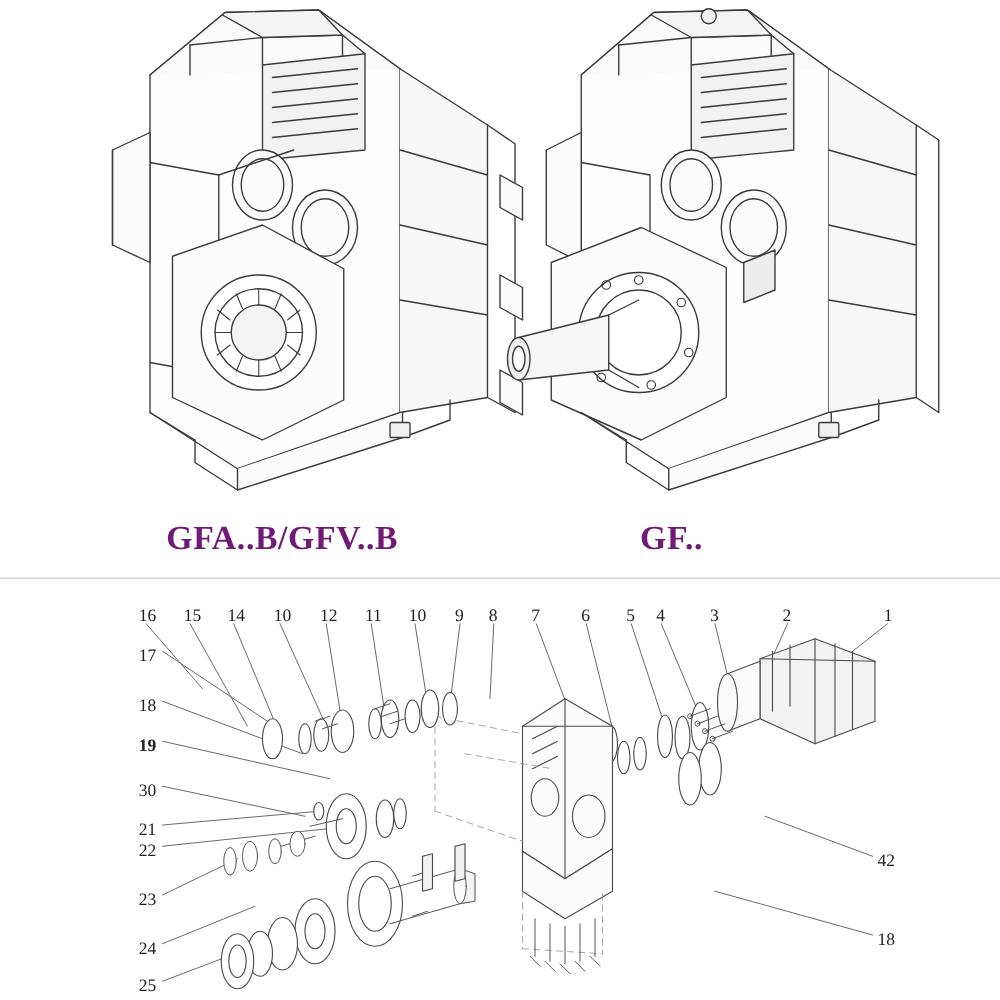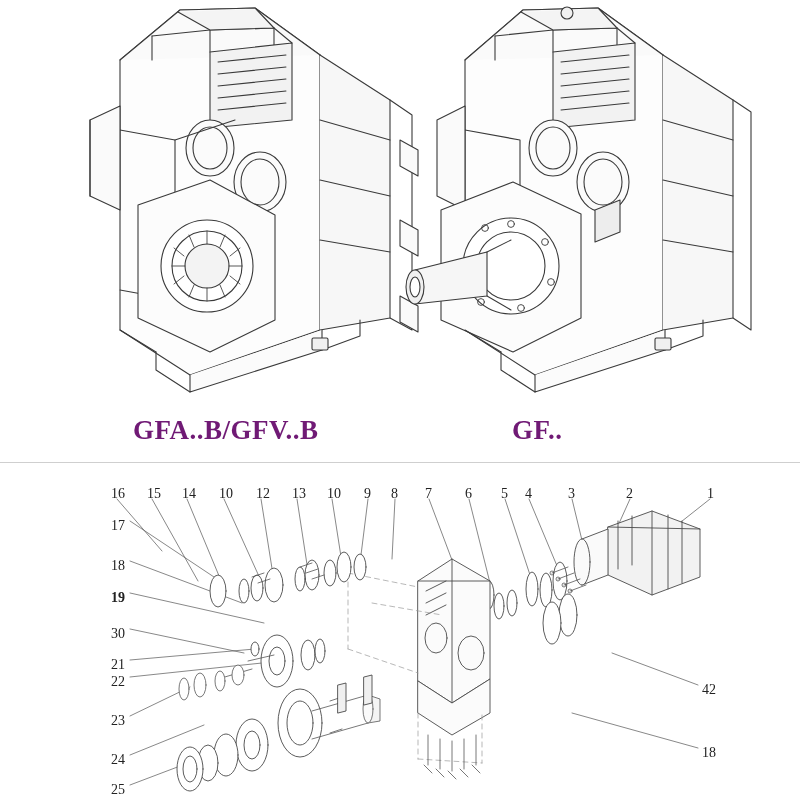--- a/index.html
+++ b/index.html
@@ -390,21 +390,21 @@
         </g>
 
       </g>
     </svg>
 
     <div class="callout" style="left:99px;  top:24px;">16</div>
     <div class="callout" style="left:135px; top:24px;">15</div>
     <div class="callout" style="left:170px; top:24px;text-align:center;">14</div>
     <div class="callout" style="left:207px; top:24px;">10</div>
     <div class="callout" style="left:244px; top:24px;">12</div>
-    <div class="callout" style="left:280px; top:24px;">13</div>
+    <div class="callout" style="left:280px; top:24px;">11</div>
     <div class="callout" style="left:315px; top:24px;">10</div>
     <div class="callout" style="left:352px; top:24px;">9</div>
     <div class="callout" style="left:379px; top:24px;">8</div>
     <div class="callout" style="left:413px; top:24px;">7</div>
     <div class="callout" style="left:453px; top:24px;">6</div>
     <div class="callout" style="left:489px; top:24px;">5</div>
     <div class="callout" style="left:513px; top:24px;">4</div>
     <div class="callout" style="left:556px; top:24px;">3</div>
     <div class="callout" style="left:614px; top:24px;">2</div>
     <div class="callout" style="left:695px; top:24px;">1</div>

